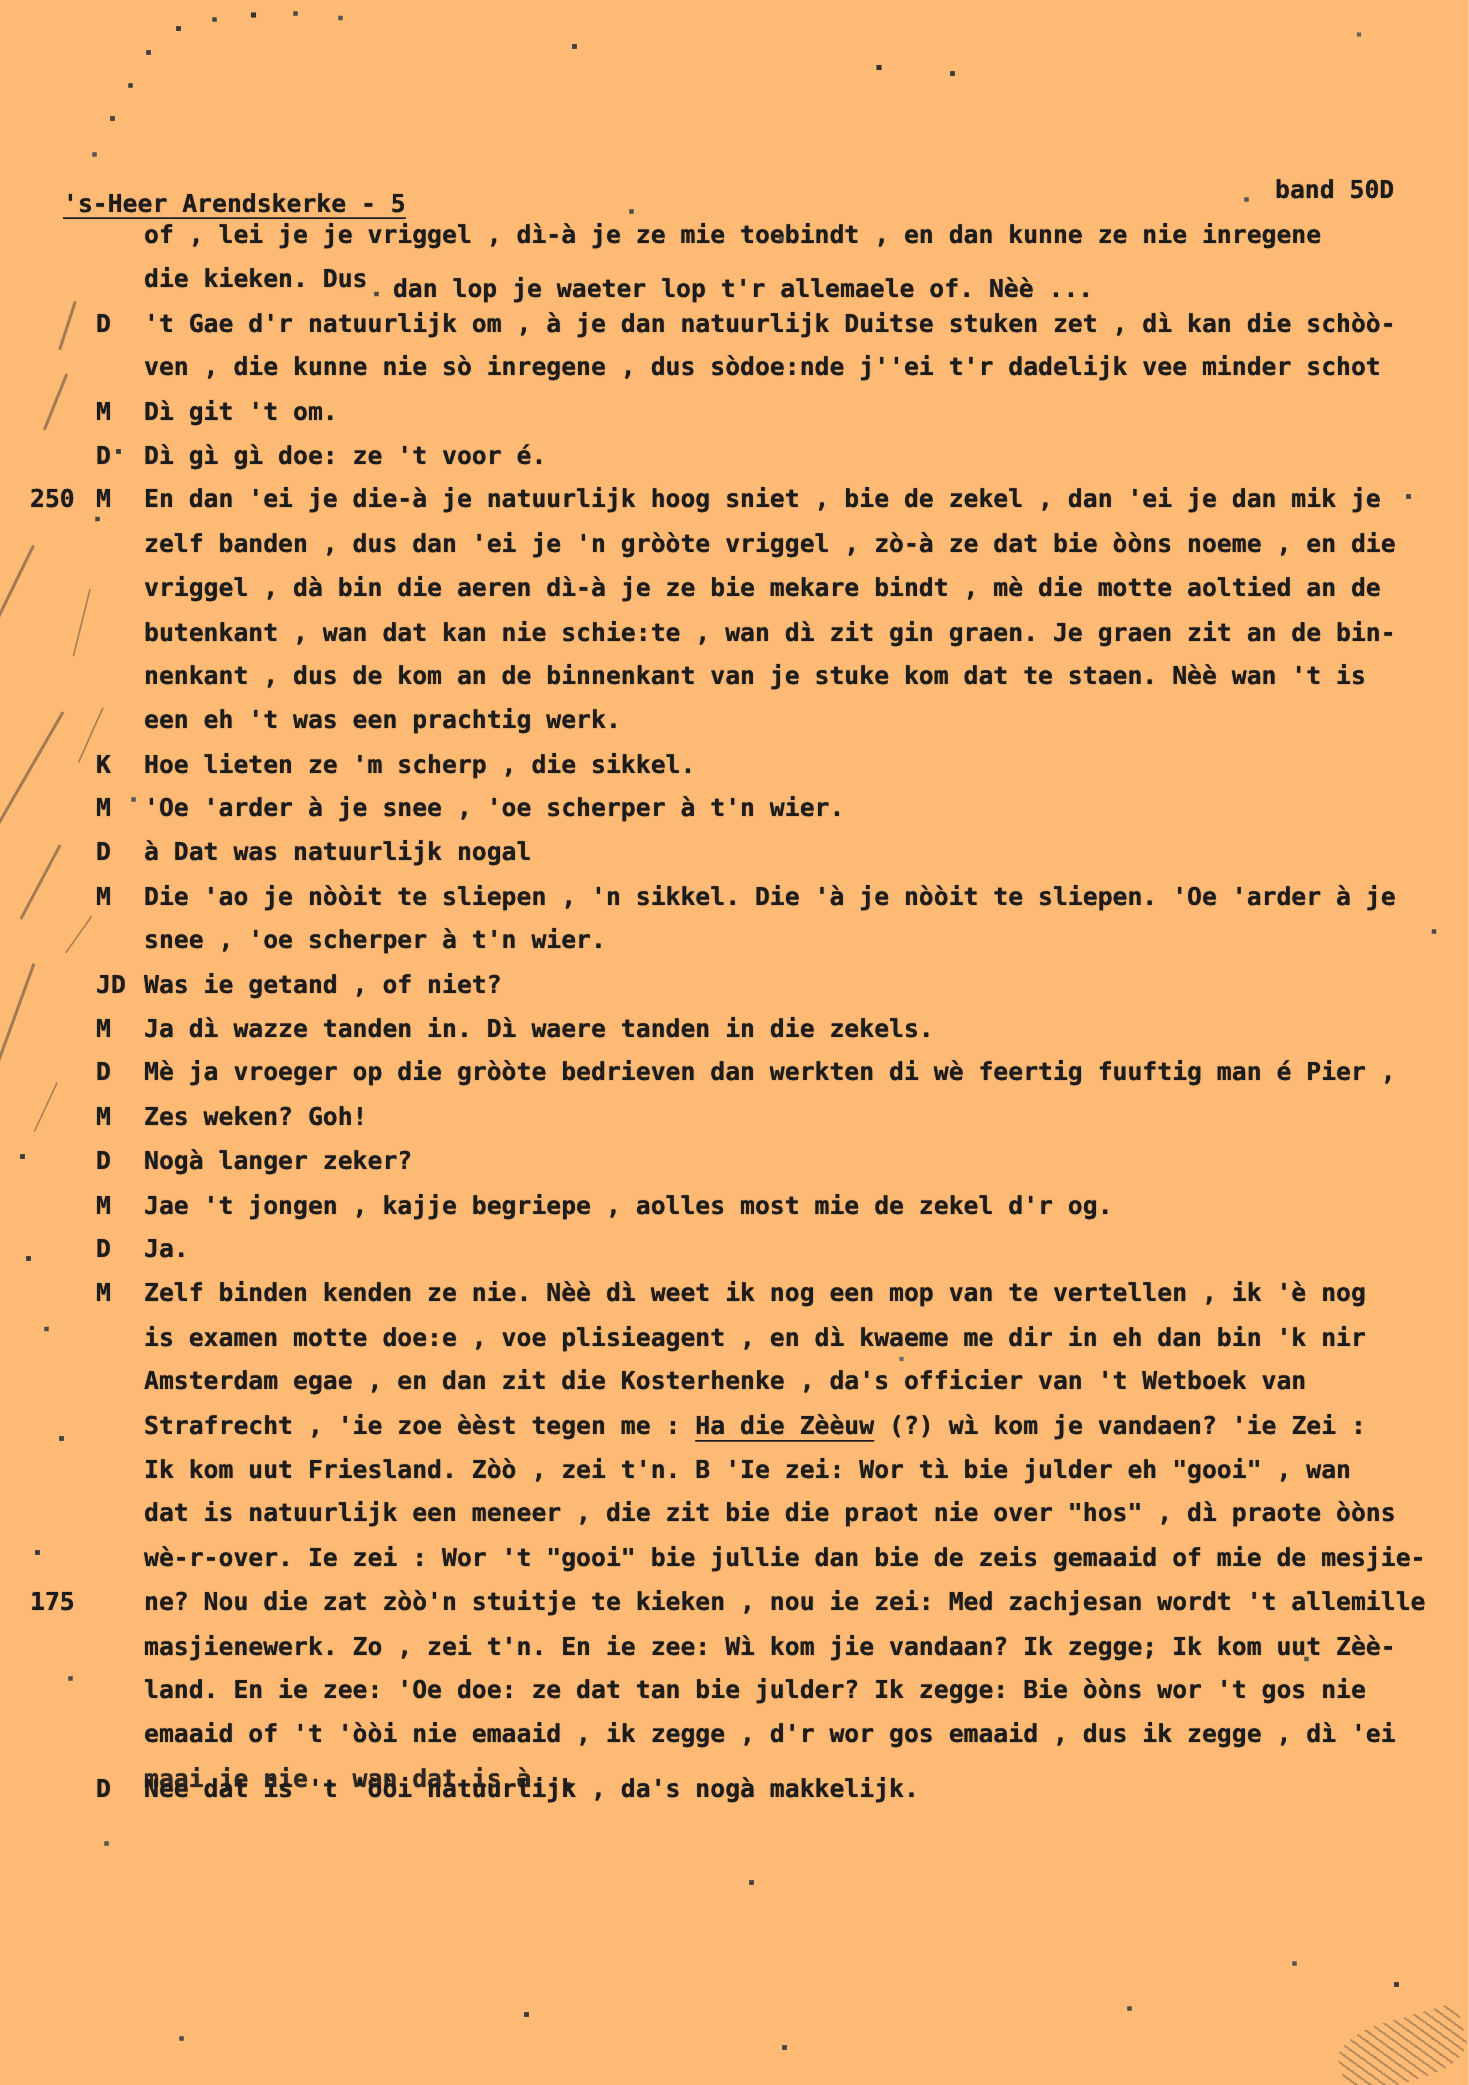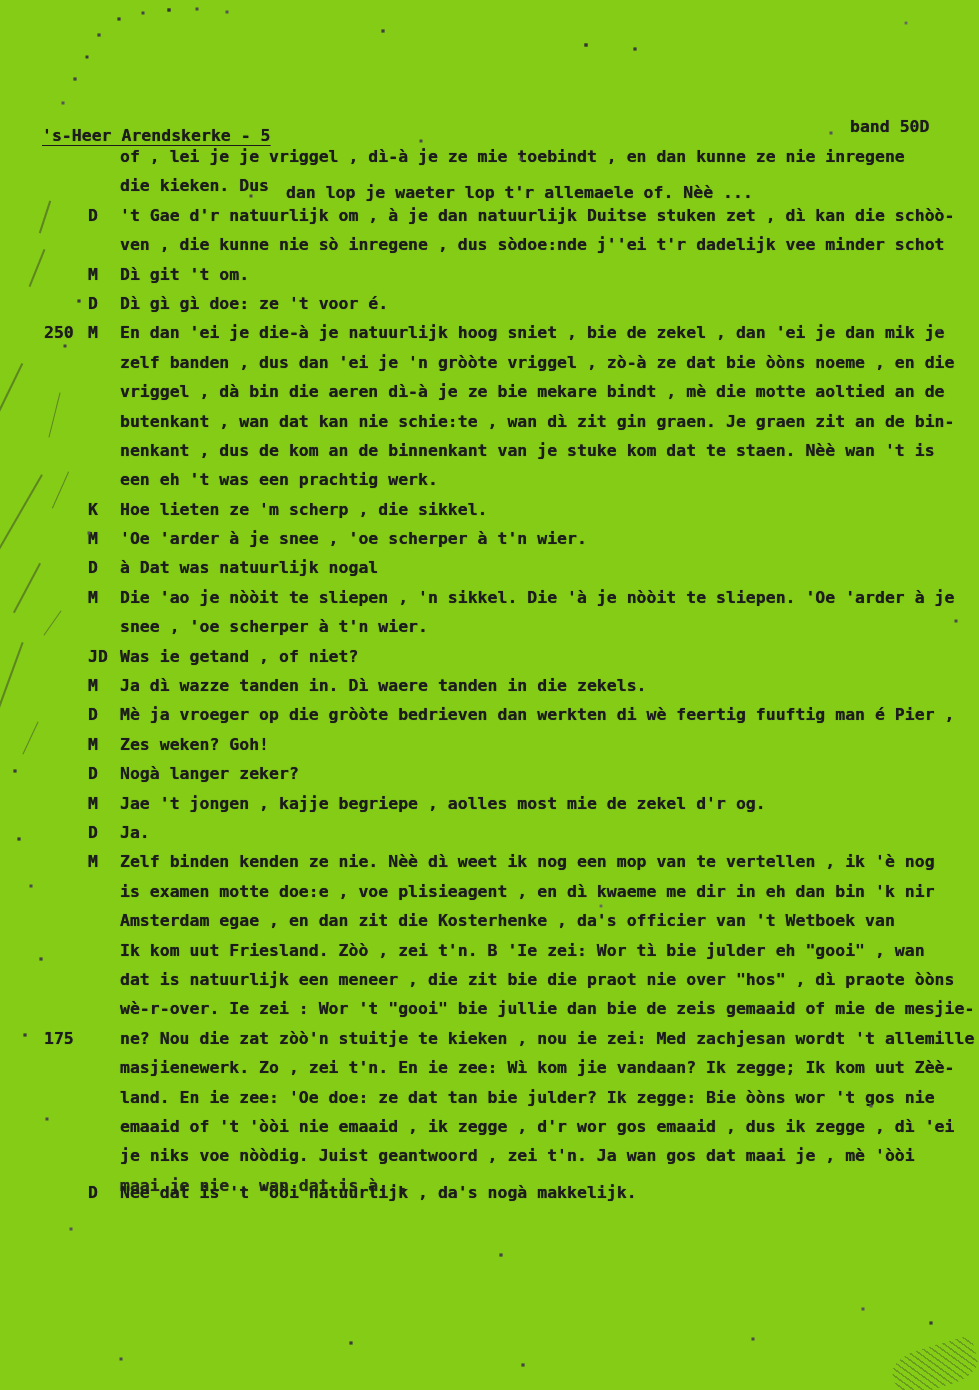--- a/index.html
+++ b/index.html
@@ -3,34 +3,34 @@
 <meta charset="utf-8">
 <style>
   html,body { margin:0; padding:0; }
   body {
     width:979px; height:1390px;
     background:#fdfdfc;
     font-family:"DejaVu Sans Mono", "Liberation Mono", monospace;
   }
   .page {
     position:relative; width:979px; height:1390px; overflow:hidden;
-    background:#84cc16; color:#1c1c1c;
+    background:#fdba74; color:#1c1c1c;
   }
   .ink { font-weight:bold; font-size:16.5px; text-shadow:0 0 0.7px rgba(30,30,30,0.85); }
 
   .header-title {
     position:absolute; left:42px; top:126px;
     text-decoration:underline; text-underline-offset:4px;
     white-space:pre;
   }
   .band-label { position:absolute; left:850px; top:117px; white-space:pre;text-align:right; }
 
   .transcript { position:absolute; left:20px; top:147px; width:952px; }
   .line { display:flex; align-items:flex-start; height:29.4px; }
-  .m { flex:0 0 44px; width:44px;margin-left:24px; }
+  .m { flex:0 0 44px; width:44px; }
   .s { flex:0 0 32px; width:32px; }
   .t { flex:1 1 auto; white-space:pre; overflow:visible; }
 
   .seg-down { display:inline-block; transform:translate(7px,7px); }
   .seg-u { text-decoration:underline; text-underline-offset:4px; }
   .overlap-lower { margin-top:-22px; }
   .overlap-upper .t { opacity:.92; }
 
   
   .scratch { position:absolute; background:#2e2e2e; opacity:.45; }
@@ -208,20 +208,25 @@
     <span class="t"><span>is examen motte doe:e , voe plisieagent , en dì kwaeme me dir in eh dan bin 'k nir</span></span>
   </div>
       <div class="line">
     <span class="m"></span>
     <span class="s"></span>
     <span class="t"><span>Amsterdam egae , en dan zit die Kosterhenke , da's officier van 't Wetboek van</span></span>
   </div>
       <div class="line">
     <span class="m"></span>
     <span class="s"></span>
+    <span class="t"><span>Strafrecht , 'ie zoe èèst tegen me : </span><span class="seg-u">Ha die Zèèuw</span><span> (?) wì kom je vandaen? 'ie Zei :</span></span>
+  </div>
+      <div class="line">
+    <span class="m"></span>
+    <span class="s"></span>
     <span class="t"><span>Ik kom uut Friesland. Zòò , zei t'n. B 'Ie zei: Wor tì bie julder eh "gooi" , wan</span></span>
   </div>
       <div class="line">
     <span class="m"></span>
     <span class="s"></span>
     <span class="t"><span>dat is natuurlijk een meneer , die zit bie die praot nie over "hos" , dì praote òòns</span></span>
   </div>
       <div class="line">
     <span class="m"></span>
     <span class="s"></span>
@@ -239,25 +244,20 @@
   </div>
       <div class="line">
     <span class="m"></span>
     <span class="s"></span>
     <span class="t"><span>land. En ie zee: 'Oe doe: ze dat tan bie julder? Ik zegge: Bie òòns wor 't gos nie</span></span>
   </div>
       <div class="line">
     <span class="m"></span>
     <span class="s"></span>
     <span class="t"><span>emaaid of 't 'òòi nie emaaid , ik zegge , d'r wor gos emaaid , dus ik zegge , dì 'ei</span></span>
-  </div>
-      <div class="line">
-    <span class="m"></span>
-    <span class="s"></span>
-    <span class="t"><span>je niks voe nòòdig. Juist geantwoord , zei t'n. Ja wan gos dat maai je , mè 'òòi</span></span>
   </div>
       <div class="line overlap-upper">
     <span class="m"></span>
     <span class="s"></span>
     <span class="t"><span>maai je nie , wan dat is à...</span></span>
   </div>
       <div class="line overlap-lower">
     <span class="m"></span>
     <span class="s">D</span>
     <span class="t"><span>Nee dat is 't 'òòi natuurlijk , da's nogà makkelijk.</span></span>

